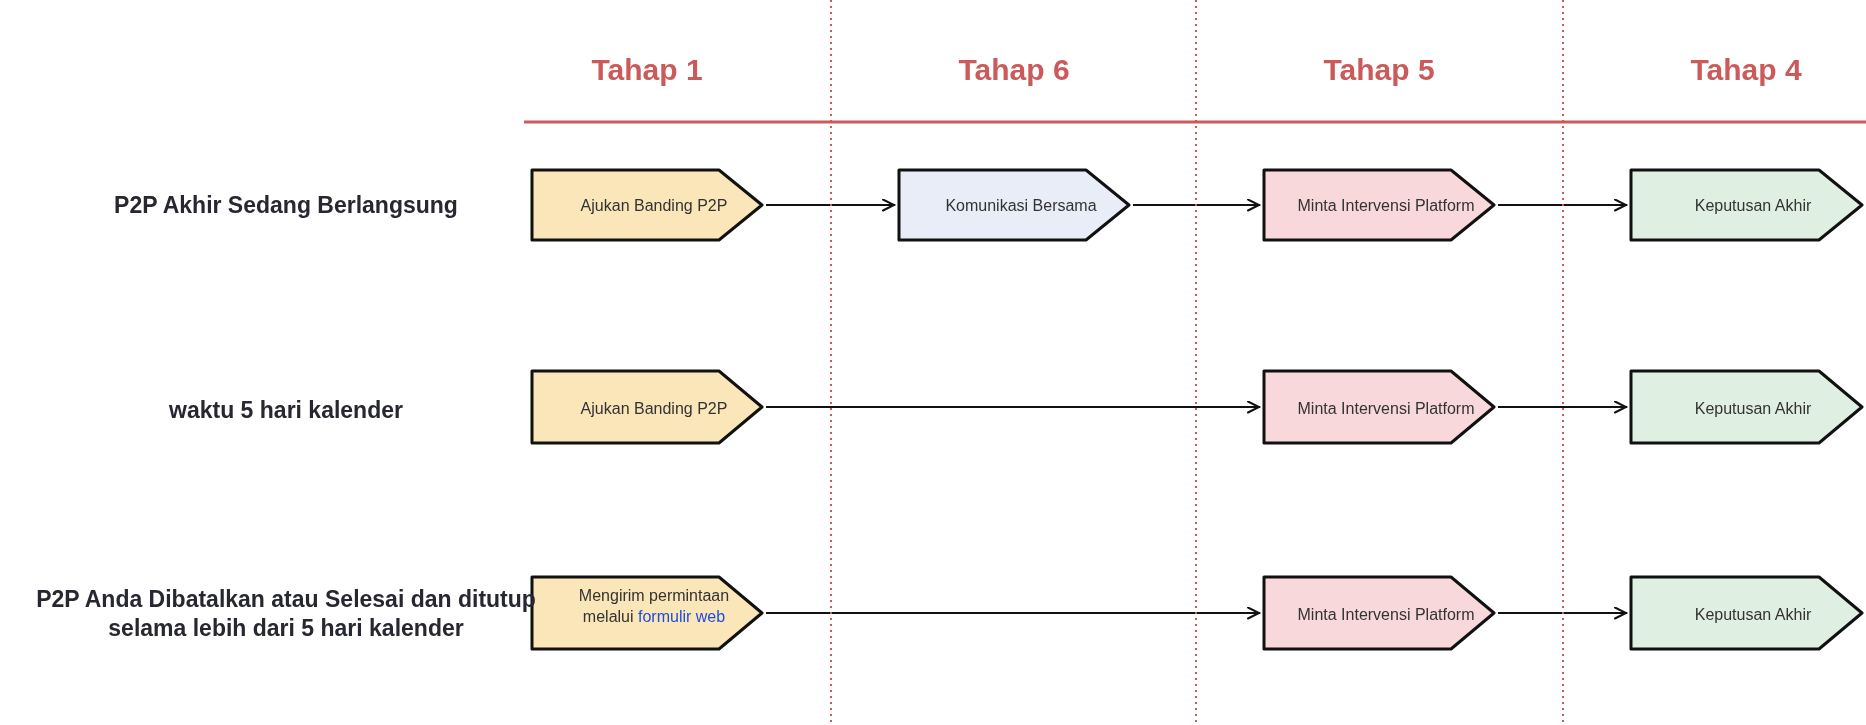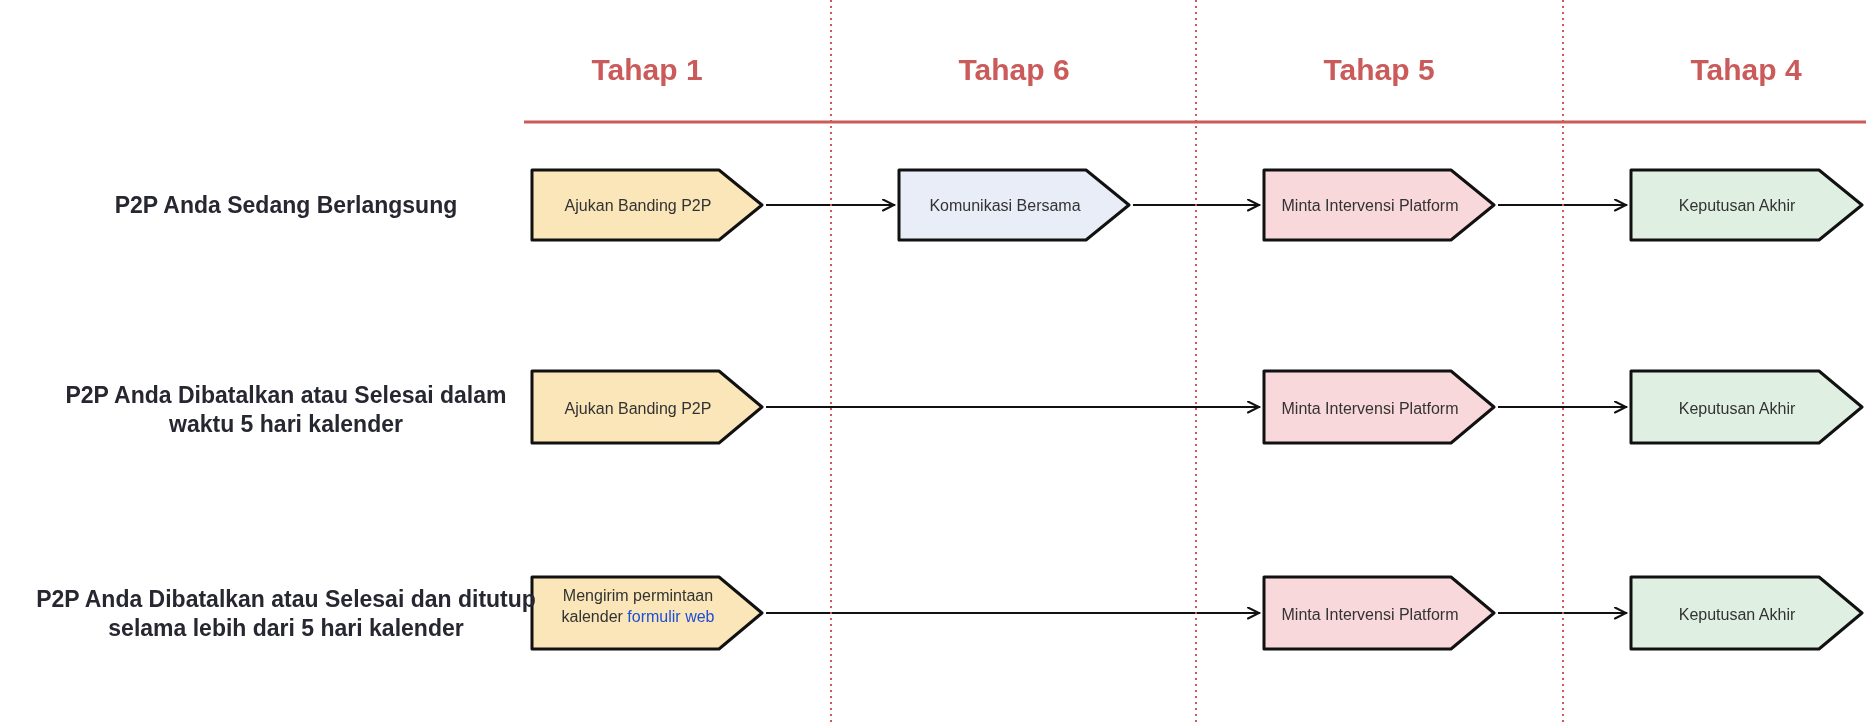--- a/index.html
+++ b/index.html
@@ -51,20 +51,21 @@
     position: absolute;
     width: 210px;
     height: 70px;
     display: flex;
     align-items: center;
     justify-content: center;
     text-align: center;
     font-size: 16px;
     line-height: 21px;
     color: #333333;
+    padding-left: 16px;
   }
   .weblink {
     color: #1d4ed8;
     text-decoration: none;
     cursor: pointer;
   }
 </style>
 </head>
 <body>
 
@@ -106,42 +107,41 @@
     <line class="dotline" x1="1167" y1="0" x2="1167" y2="725" stroke="#cb5a5a"></line>
     <line class="dotline" x1="1534" y1="0" x2="1534" y2="725" stroke="#cb5a5a"></line>
   </svg>
 
   <div class="stage-header" style="left:618px">Tahap 1</div>
   <div class="stage-header" style="left:985px">Tahap 6</div>
   <div class="stage-header" style="left:1350px">Tahap 5</div>
   <div class="stage-header" style="left:1717px">Tahap 4</div>
 
   <div class="row-label" style="top:205px">
-    <div>P2P Anda Sedang Berlangsung</div>
+    <div>P2P Akhir Sedang Berlangsung</div>
   </div>
   <div class="row-label" style="top:410px">
-    <div>P2P Anda Dibatalkan atau Selesai dalam</div>
     <div>waktu 5 hari kalender</div>
   </div>
   <div class="row-label" style="top:614px">
     <div>P2P Anda Dibatalkan atau Selesai dan ditutup</div>
     <div>selama lebih dari 5 hari kalender</div>
   </div>
 
   <div class="step-label" style="left:504px;top:170px">Ajukan Banding P2P</div>
   <div class="step-label" style="left:871px;top:170px">Komunikasi Bersama</div>
   <div class="step-label" style="left:1236px;top:170px">Minta Intervensi Platform</div>
   <div class="step-label" style="left:1603px;top:170px">Keputusan Akhir</div>
 
   <div class="step-label" style="left:504px;top:372px;height:72px">Ajukan Banding P2P</div>
   <div class="step-label" style="left:1236px;top:372px;height:72px">Minta Intervensi Platform</div>
   <div class="step-label" style="left:1603px;top:372px;height:72px">Keputusan Akhir</div>
 
   <div class="step-label" style="left:504px;top:578px;height:56px">
     <div>
       <div>Mengirim permintaan</div>
-      <div><span>kalender</span> <a class="weblink" href="#">formulir web</a></div>
+      <div><span>melalui</span> <a class="weblink" href="#">formulir web</a></div>
     </div>
   </div>
   <div class="step-label" style="left:1236px;top:578px;height:72px">Minta Intervensi Platform</div>
   <div class="step-label" style="left:1603px;top:578px;height:72px">Keputusan Akhir</div>
 
 </div>
 
 </body></html>

